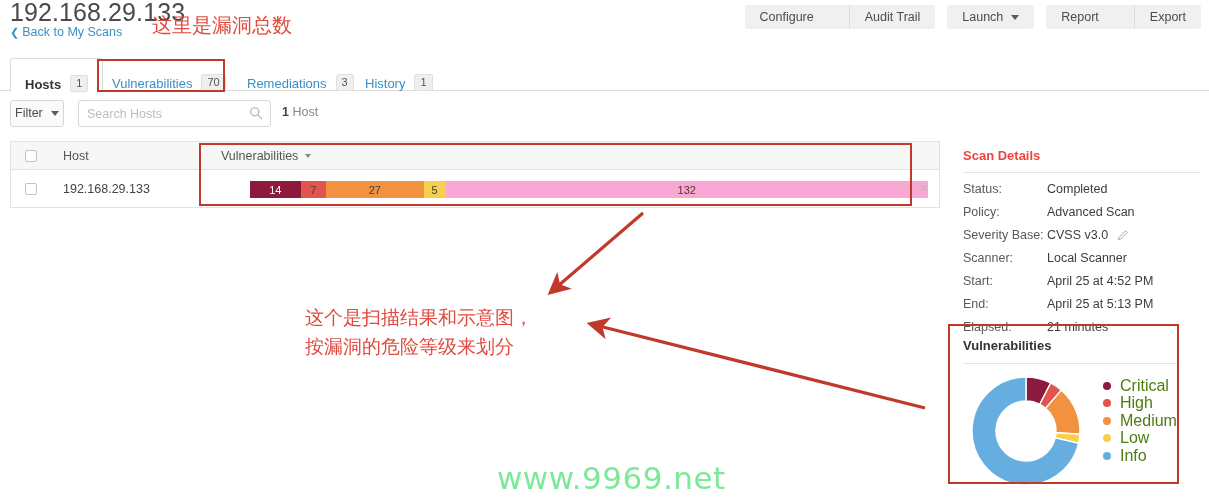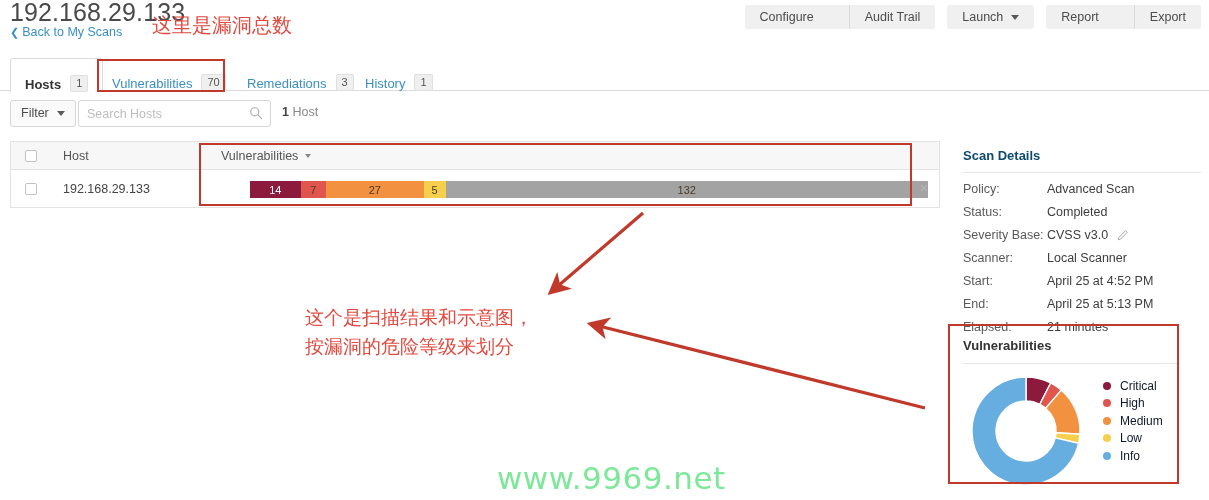--- a/index.html
+++ b/index.html
@@ -57,21 +57,21 @@
     margin-left:9px; background:#efefef; border:1px solid #e0e0e0; border-radius:2px;
     color:#555; font-size:11px; font-weight:normal;
     padding:1px 5px; line-height:13px; min-width:16px; text-align:center;
   }
 
   
   #filterbar { position:absolute; left:0; top:100px; width:1209px; height:30px; }
   #filter-btn {
     position:absolute; left:10px; top:0; height:27px; line-height:25px;
     border:1px solid #d6d6d6; border-radius:3px; background:#fafafa;
-    padding:0 10px; font-size:12.5px; color:#4c4c4c; cursor:pointer;
+    padding:0 4px; font-size:12.5px; color:#4c4c4c; cursor:pointer;
   }
   #search-wrap {
     position:absolute; left:78px; top:0; width:193px; height:27px;
     border:1px solid #d6d6d6; border-radius:3px; background:#fff;
   }
   #search-input {
     position:absolute; left:0; top:0; width:165px; height:25px;
     border:none; outline:none; background:transparent;
     padding:0 8px; font-size:12.5px; color:#666;
     font-family:"Liberation Sans", sans-serif;
@@ -121,38 +121,38 @@
   }
   .sev-seg {
     height:17px; display:flex; align-items:center; justify-content:center;
     font-size:11px; color:#4a3b2a; white-space:nowrap; cursor:pointer;
   }
   .sev-seg.dark-txt { color:#ffffff; }
 
   
   #rail { position:absolute; left:963px; top:148px; width:238px; }
   #scan-details-title {
-    font-size:13px; font-weight:bold; color:#0c4a6e; padding-bottom:9px;
+    font-size:13px; font-weight:bold; color:#ef4444; padding-bottom:9px;
     border-bottom:1px solid #e6e6e6;
   }
   .det-row { display:flex; margin-top:9px; font-size:12.5px; align-items:center; }
   .det-label { width:84px; color:#595959; flex:none; }
   .det-value { color:#3d3d3d; }
   #pencil-icon { margin-left:9px; width:12px; height:12px; cursor:pointer; }
 
   
   #vuln-card { position:absolute; left:963px; top:338px; width:216px; }
   #vuln-card-title {
     font-size:13px; font-weight:bold; color:#333;
     padding-bottom:10px; border-bottom:1px solid #e6e6e6;
   }
   #donut-area { position:relative; height:120px; margin-top:8px; }
   #donut { position:absolute; left:2px; top:0; }
   #legend { position:absolute; left:140px; top:5px; }
-  .leg-row { display:flex; align-items:center; height:17.5px; font-size:12px; color:#0f172a;text-align:right; }
+  .leg-row { display:flex; align-items:center; height:17.5px; font-size:16px; color:#4d7c0f;text-align:right; }
   .leg-dot { width:8px; height:8px; border-radius:50%; margin-right:9px; flex:none; }
 
   
   .anno-box { position:absolute; border:2px solid #c0392b; pointer-events:none; }
   .anno-text {
     position:absolute; color:#e04a3f; white-space:pre; pointer-events:none;
     font-family:"DejaVu Sans", sans-serif;
   }
   #anno-arrows { position:absolute; left:0; top:0; width:1209px; height:500px; pointer-events:none; }
   #watermark {
@@ -234,36 +234,36 @@
   </div>
 
   <div id="trow">
     <span class="cb"></span>
     <span id="td-host">192.168.29.133</span>
     <div id="sevbar">
         <div class="sev-seg dark-txt" style="width: 51.0222px; background: rgb(139, 26, 60);">14</div>
         <div class="sev-seg" style="width: 25.5111px; background: rgb(224, 86, 79);">7</div>
         <div class="sev-seg" style="width: 98.4px; background: rgb(242, 145, 63);">27</div>
         <div class="sev-seg" style="width: 22px; background: rgb(246, 208, 77);">5</div>
-        <div class="sev-seg" style="width: 486px; background: #a3a3a3;">132</div>
+        <div class="sev-seg" style="width: 486px; background: #f9a8d4;">132</div>
       </div>
     <span id="row-close">×</span>
   </div>
 </div>
 
 <div id="rail">
   <div id="scan-details-title">Scan Details</div>
   <div id="det-rows">
       <div class="det-row">
+        <span class="det-label">Status:</span>
+        <span class="det-value">Completed</span>
+      </div>
+      <div class="det-row">
         <span class="det-label">Policy:</span>
         <span class="det-value">Advanced Scan</span>
-      </div>
-      <div class="det-row">
-        <span class="det-label">Status:</span>
-        <span class="det-value">Completed</span>
       </div>
       <div class="det-row">
         <span class="det-label">Severity Base:</span>
         <span class="det-value">CVSS v3.0</span>
         <svg id="pencil-icon" viewBox="0 0 12 12">
           <path d="M1.2 10.8 L2 8.3 L8.6 1.7 L10.3 3.4 L3.7 10 Z" fill="none" stroke="#aaa" stroke-width="1"></path>
         </svg>
       </div>
       <div class="det-row">
         <span class="det-label">Scanner:</span>

